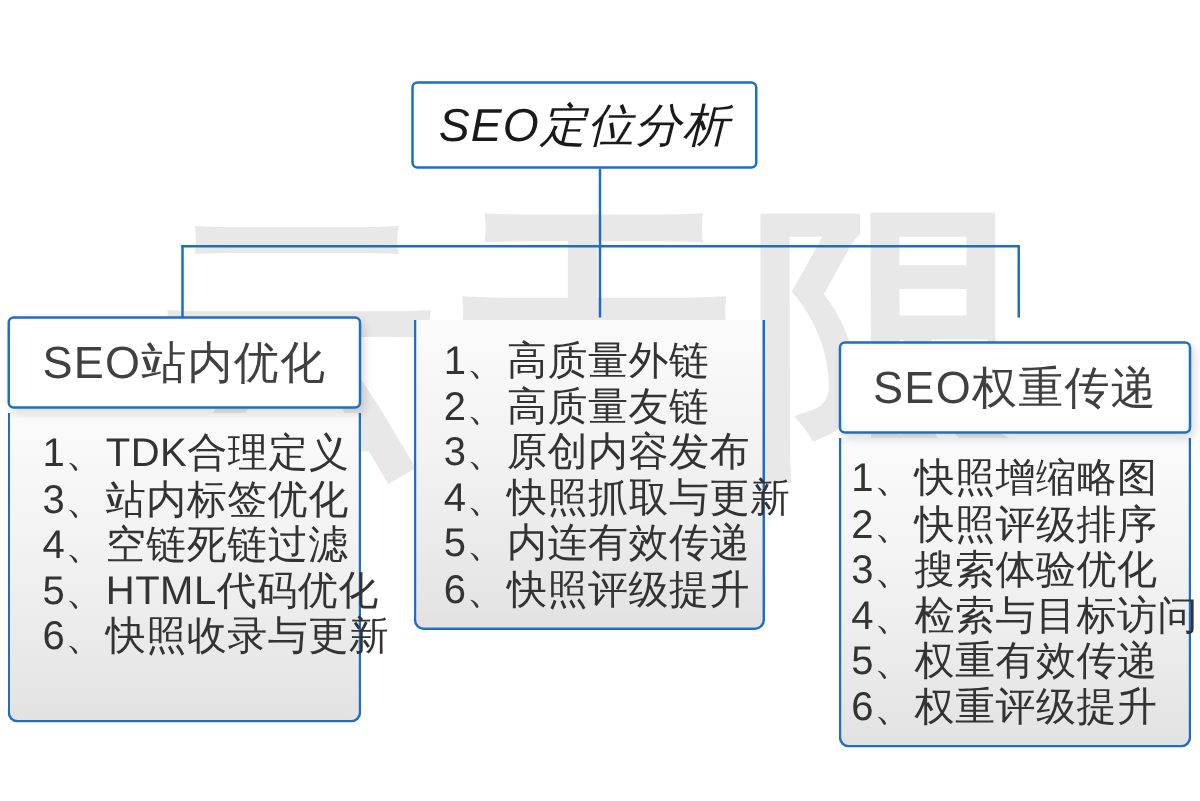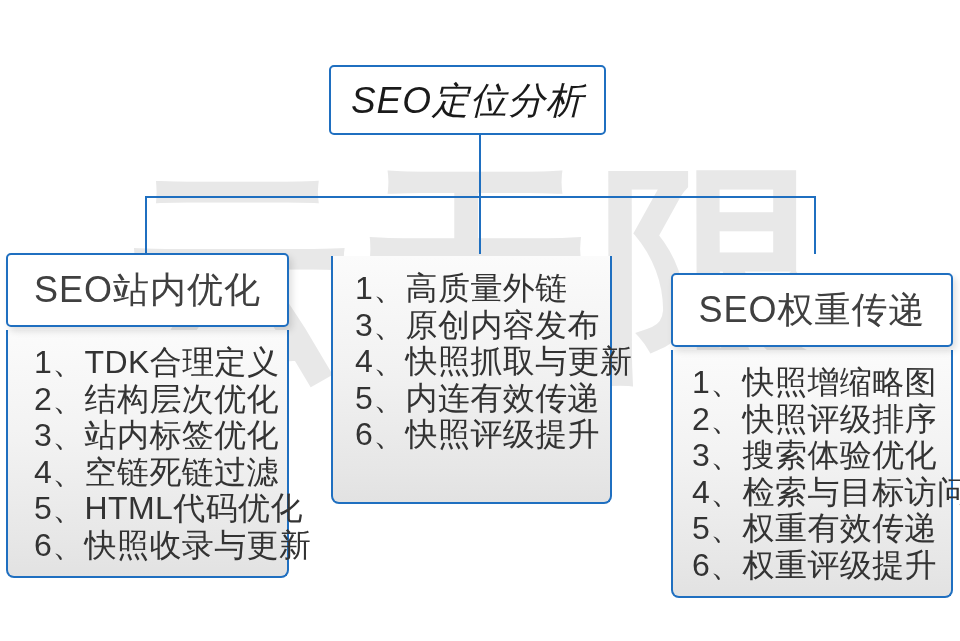--- a/index.html
+++ b/index.html
@@ -107,21 +107,21 @@
   }
   .list-item{
     font-size:32px;
     color:#333333;
     line-height:36.5px;
     padding-left:26px;
     white-space:nowrap;
     letter-spacing:0.4px;
   }
   #column-1 .list-item{padding-left:22px;}
-  #column-2 .list-item{padding-left:19px;}
+  #column-2 .list-item{padding-left:8px;}
 </style>
 </head>
 <body>
 
 <div id="stage">
 
   <div class="watermark">
     <span class="wm-inner">云无限</span>
   </div>
 
@@ -136,31 +136,31 @@
   </div>
 
   <div class="columns">
 
     <div class="column" id="column-0">
       <div class="col-head">
         <span class="col-head-title">SEO站内优化</span>
       </div>
       <div class="col-list">
         <div class="list-item">1、TDK合理定义</div>
-        <div class="list-item">2、结构层次优化</div>
         <div class="list-item">3、站内标签优化</div>
         <div class="list-item">4、空链死链过滤</div>
         <div class="list-item">5、HTML代码优化</div>
         <div class="list-item">6、快照收录与更新</div>
       </div>
     </div>
 
     <div class="column" id="column-1">
       <div class="col-list">
         <div class="list-item">1、高质量外链</div>
+        <div class="list-item">2、高质量友链</div>
         <div class="list-item">3、原创内容发布</div>
         <div class="list-item">4、快照抓取与更新</div>
         <div class="list-item">5、内连有效传递</div>
         <div class="list-item">6、快照评级提升</div>
       </div>
     </div>
 
     <div class="column" id="column-2">
       <div class="col-head">
         <span class="col-head-title">SEO权重传递</span>

